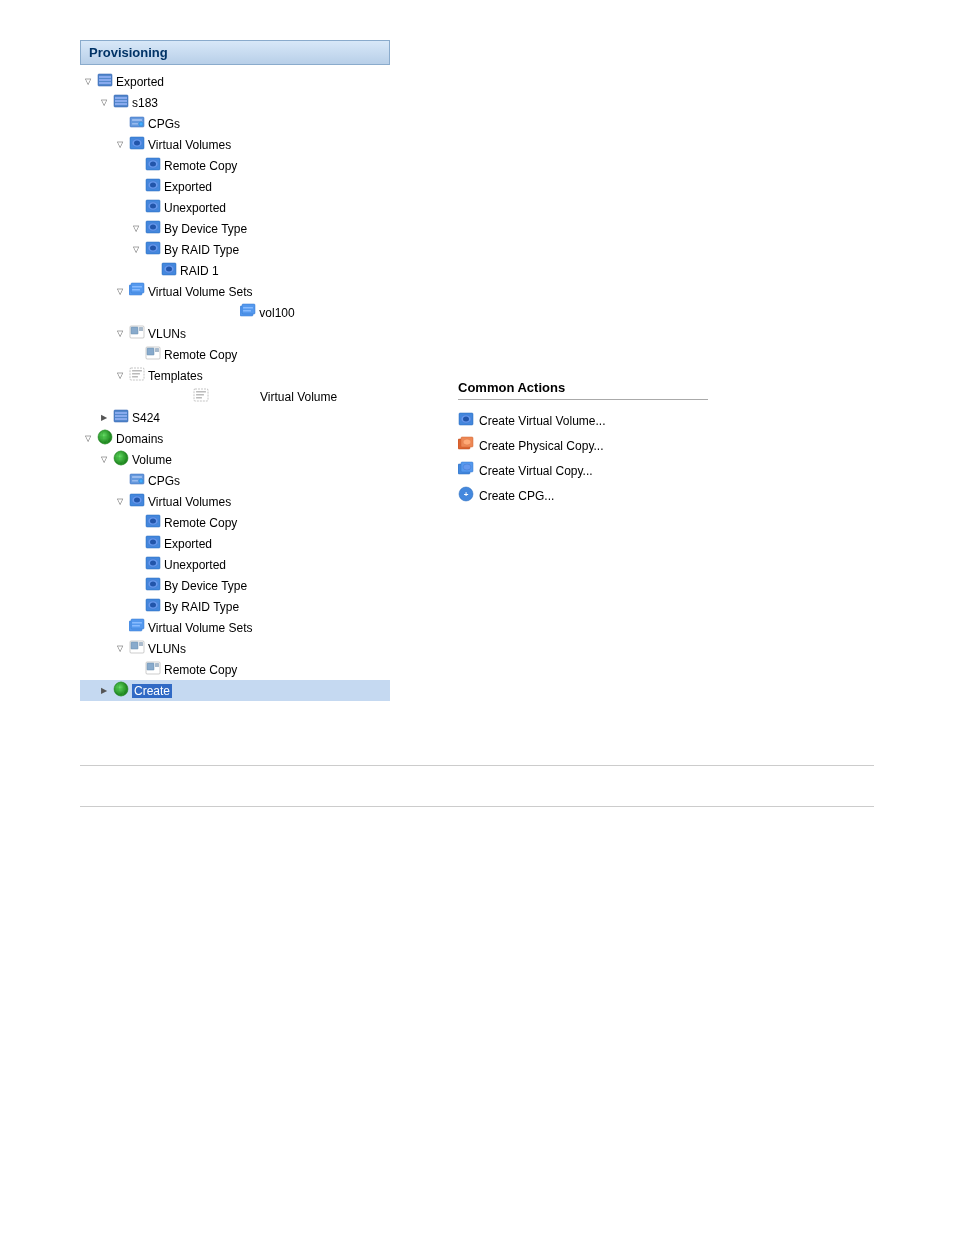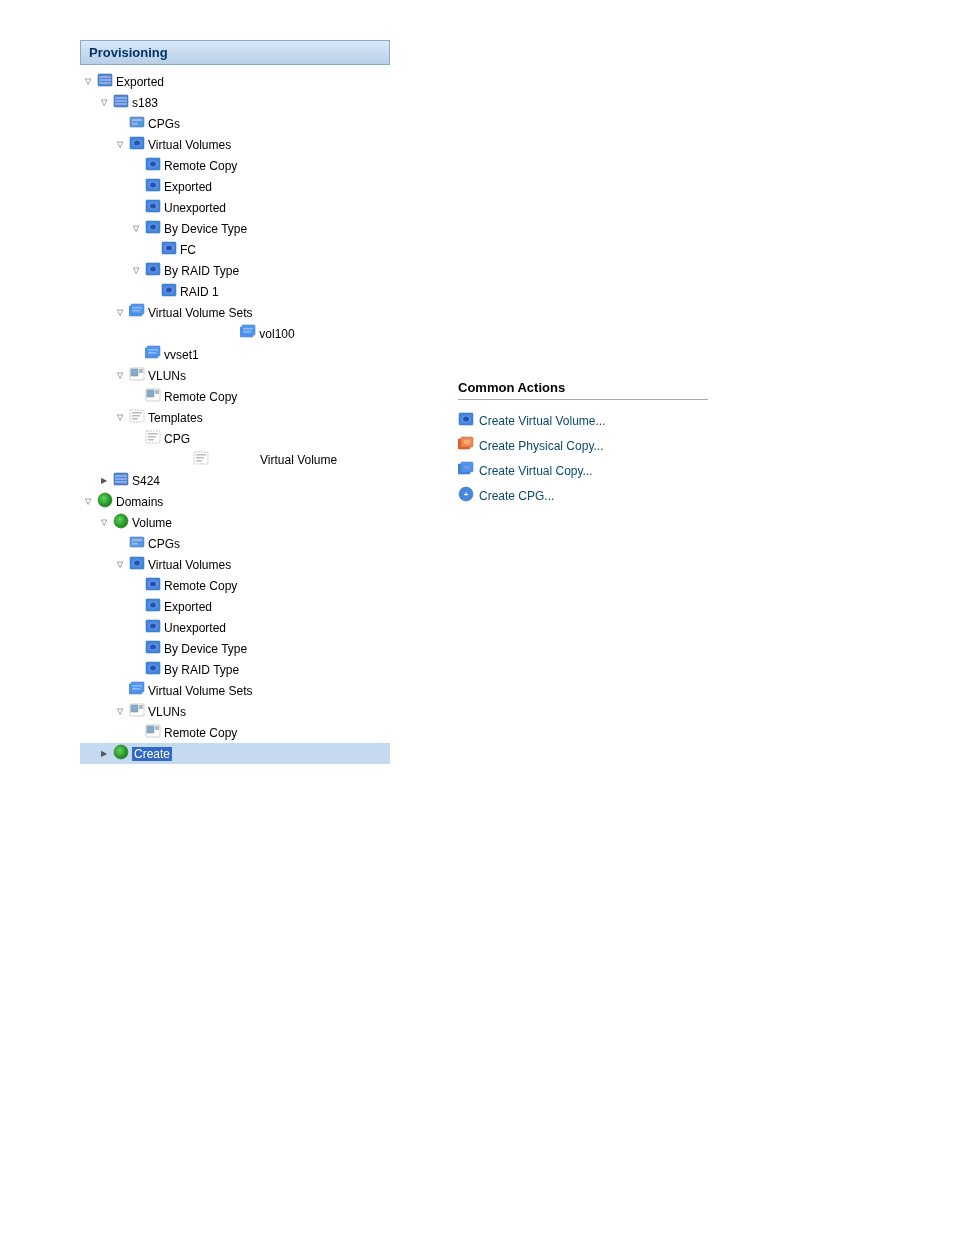--- a/index.html
+++ b/index.html
@@ -7,21 +7,21 @@
       font-family: Arial, sans-serif;
       font-size: 12px;
       background: #fff;
       width: 954px;
       min-height: 1235px;
       color: #000;
     }
 
     .page-wrapper {
       display: flex;
-      flex-direction: row;
+      flex-direction: column;
       padding: 20px 0;
     }
 
     .content-area {
       display: flex;
       flex-direction: row;
       align-items: flex-start;
       padding: 20px 80px;
       gap: 40px;
     }
@@ -105,21 +105,21 @@
     }
 
     .action-item {
       display: flex;
       align-items: center;
       padding: 3px 0;
       cursor: pointer;
     }
 
     .action-label {
-      color: #0c4a6e;
+      color: #000000;
       font-size: 12px;
     }
 
     .action-icon {
       width: 16px;
       height: 16px;
       margin-right: 5px;
       flex-shrink: 0;
     }
 
@@ -222,29 +222,20 @@
           </div>
           <div class="tree-item" style="padding-left: 50px;">
             <span class="toggle" style="font-size: 8px; color: rgb(85, 85, 85);">▽</span>
             <span><svg class="svg-icon" viewBox="0 0 16 16" xmlns="http://www.w3.org/2000/svg">
       <rect x="1" y="2" width="14" height="12" rx="1" fill="#4488dd" stroke="#2266bb" stroke-width="0.5"></rect>
       <ellipse cx="8" cy="8" rx="5" ry="4" fill="#6699ee" stroke="#4477cc" stroke-width="0.5"></ellipse>
       <ellipse cx="8" cy="8" rx="3" ry="2.5" fill="#2255aa"></ellipse>
     </svg></span>
             <span class="item-label">By Device Type</span>
           </div>
-          <div class="tree-item" style="padding-left: 66px;">
-            <span class="toggle" style="font-size: 8px; color: rgb(85, 85, 85);"></span>
-            <span><svg class="svg-icon" viewBox="0 0 16 16" xmlns="http://www.w3.org/2000/svg">
-      <rect x="1" y="2" width="14" height="12" rx="1" fill="#4488dd" stroke="#2266bb" stroke-width="0.5"></rect>
-      <ellipse cx="8" cy="8" rx="5" ry="4" fill="#6699ee" stroke="#4477cc" stroke-width="0.5"></ellipse>
-      <ellipse cx="8" cy="8" rx="3" ry="2.5" fill="#2255aa"></ellipse>
-    </svg></span>
-            <span class="item-label">FC</span>
-          </div>
           <div class="tree-item" style="padding-left: 50px;">
             <span class="toggle" style="font-size: 8px; color: rgb(85, 85, 85);">▽</span>
             <span><svg class="svg-icon" viewBox="0 0 16 16" xmlns="http://www.w3.org/2000/svg">
       <rect x="1" y="2" width="14" height="12" rx="1" fill="#4488dd" stroke="#2266bb" stroke-width="0.5"></rect>
       <ellipse cx="8" cy="8" rx="5" ry="4" fill="#6699ee" stroke="#4477cc" stroke-width="0.5"></ellipse>
       <ellipse cx="8" cy="8" rx="3" ry="2.5" fill="#2255aa"></ellipse>
     </svg></span>
             <span class="item-label">By RAID Type</span>
           </div>
           <div class="tree-item" style="padding-left: 66px; text-align: right;">
@@ -269,30 +260,20 @@
           <div class="tree-item" style="padding-left: 50px; justify-content: center;">
             <span class="toggle" style="font-size: 8px; color: rgb(85, 85, 85);"></span>
             <span><svg class="svg-icon" viewBox="0 0 16 16" xmlns="http://www.w3.org/2000/svg">
       <rect x="0" y="3" width="13" height="10" rx="1" fill="#5599ee" stroke="#3377cc" stroke-width="0.5"></rect>
       <rect x="2" y="1" width="13" height="10" rx="1" fill="#5599ee" stroke="#3377cc" stroke-width="0.5"></rect>
       <rect x="3" y="4" width="10" height="1.5" fill="#88bbff" rx="0.5"></rect>
       <rect x="3" y="7" width="8" height="1.5" fill="#88bbff" rx="0.5"></rect>
     </svg></span>
             <span class="item-label">vol100</span>
           </div>
-          <div class="tree-item" style="padding-left: 50px;">
-            <span class="toggle" style="font-size: 8px; color: rgb(85, 85, 85);"></span>
-            <span><svg class="svg-icon" viewBox="0 0 16 16" xmlns="http://www.w3.org/2000/svg">
-      <rect x="0" y="3" width="13" height="10" rx="1" fill="#5599ee" stroke="#3377cc" stroke-width="0.5"></rect>
-      <rect x="2" y="1" width="13" height="10" rx="1" fill="#5599ee" stroke="#3377cc" stroke-width="0.5"></rect>
-      <rect x="3" y="4" width="10" height="1.5" fill="#88bbff" rx="0.5"></rect>
-      <rect x="3" y="7" width="8" height="1.5" fill="#88bbff" rx="0.5"></rect>
-    </svg></span>
-            <span class="item-label">vvset1</span>
-          </div>
           <div class="tree-item" style="padding-left: 34px;">
             <span class="toggle" style="font-size: 8px; color: rgb(85, 85, 85);">▽</span>
             <span><svg class="svg-icon" viewBox="0 0 16 16" xmlns="http://www.w3.org/2000/svg">
       <rect x="1" y="2" width="14" height="12" rx="1" fill="#fff" stroke="#999" stroke-width="0.5"></rect>
       <rect x="2" y="3" width="7" height="7" rx="0.5" fill="#88aacc" stroke="#6688aa" stroke-width="0.5"></rect>
       <rect x="10" y="3" width="4" height="4" rx="0.5" fill="#aabbcc"></rect>
     </svg></span>
             <span class="item-label">VLUNs</span>
           </div>
           <div class="tree-item" style="padding-left: 50px;">
@@ -306,30 +287,20 @@
           </div>
           <div class="tree-item" style="padding-left: 34px;">
             <span class="toggle" style="font-size: 8px; color: rgb(85, 85, 85);">▽</span>
             <span><svg class="svg-icon" viewBox="0 0 16 16" xmlns="http://www.w3.org/2000/svg">
       <rect x="1" y="2" width="14" height="12" rx="1" fill="#fff" stroke="#888" stroke-width="0.5" stroke-dasharray="2,1"></rect>
       <rect x="3" y="4" width="10" height="1.5" fill="#bbb" rx="0.5"></rect>
       <rect x="3" y="7" width="8" height="1.5" fill="#bbb" rx="0.5"></rect>
       <rect x="3" y="10" width="6" height="1.5" fill="#bbb" rx="0.5"></rect>
     </svg></span>
             <span class="item-label">Templates</span>
-          </div>
-          <div class="tree-item" style="padding-left: 50px;">
-            <span class="toggle" style="font-size: 8px; color: rgb(85, 85, 85);"></span>
-            <span><svg class="svg-icon" viewBox="0 0 16 16" xmlns="http://www.w3.org/2000/svg">
-      <rect x="1" y="2" width="14" height="12" rx="1" fill="#fff" stroke="#888" stroke-width="0.5" stroke-dasharray="2,1"></rect>
-      <rect x="3" y="4" width="10" height="1.5" fill="#bbb" rx="0.5"></rect>
-      <rect x="3" y="7" width="8" height="1.5" fill="#bbb" rx="0.5"></rect>
-      <rect x="3" y="10" width="6" height="1.5" fill="#bbb" rx="0.5"></rect>
-    </svg></span>
-            <span class="item-label">CPG</span>
           </div>
           <div class="tree-item" style="padding-left: 50px; gap: 48px;">
             <span class="toggle" style="font-size: 8px; color: rgb(85, 85, 85);"></span>
             <span><svg class="svg-icon" viewBox="0 0 16 16" xmlns="http://www.w3.org/2000/svg">
       <rect x="1" y="2" width="14" height="12" rx="1" fill="#fff" stroke="#888" stroke-width="0.5" stroke-dasharray="2,1"></rect>
       <rect x="3" y="4" width="10" height="1.5" fill="#bbb" rx="0.5"></rect>
       <rect x="3" y="7" width="8" height="1.5" fill="#bbb" rx="0.5"></rect>
       <rect x="3" y="10" width="6" height="1.5" fill="#bbb" rx="0.5"></rect>
     </svg></span>
             <span class="item-label">Virtual Volume</span>

